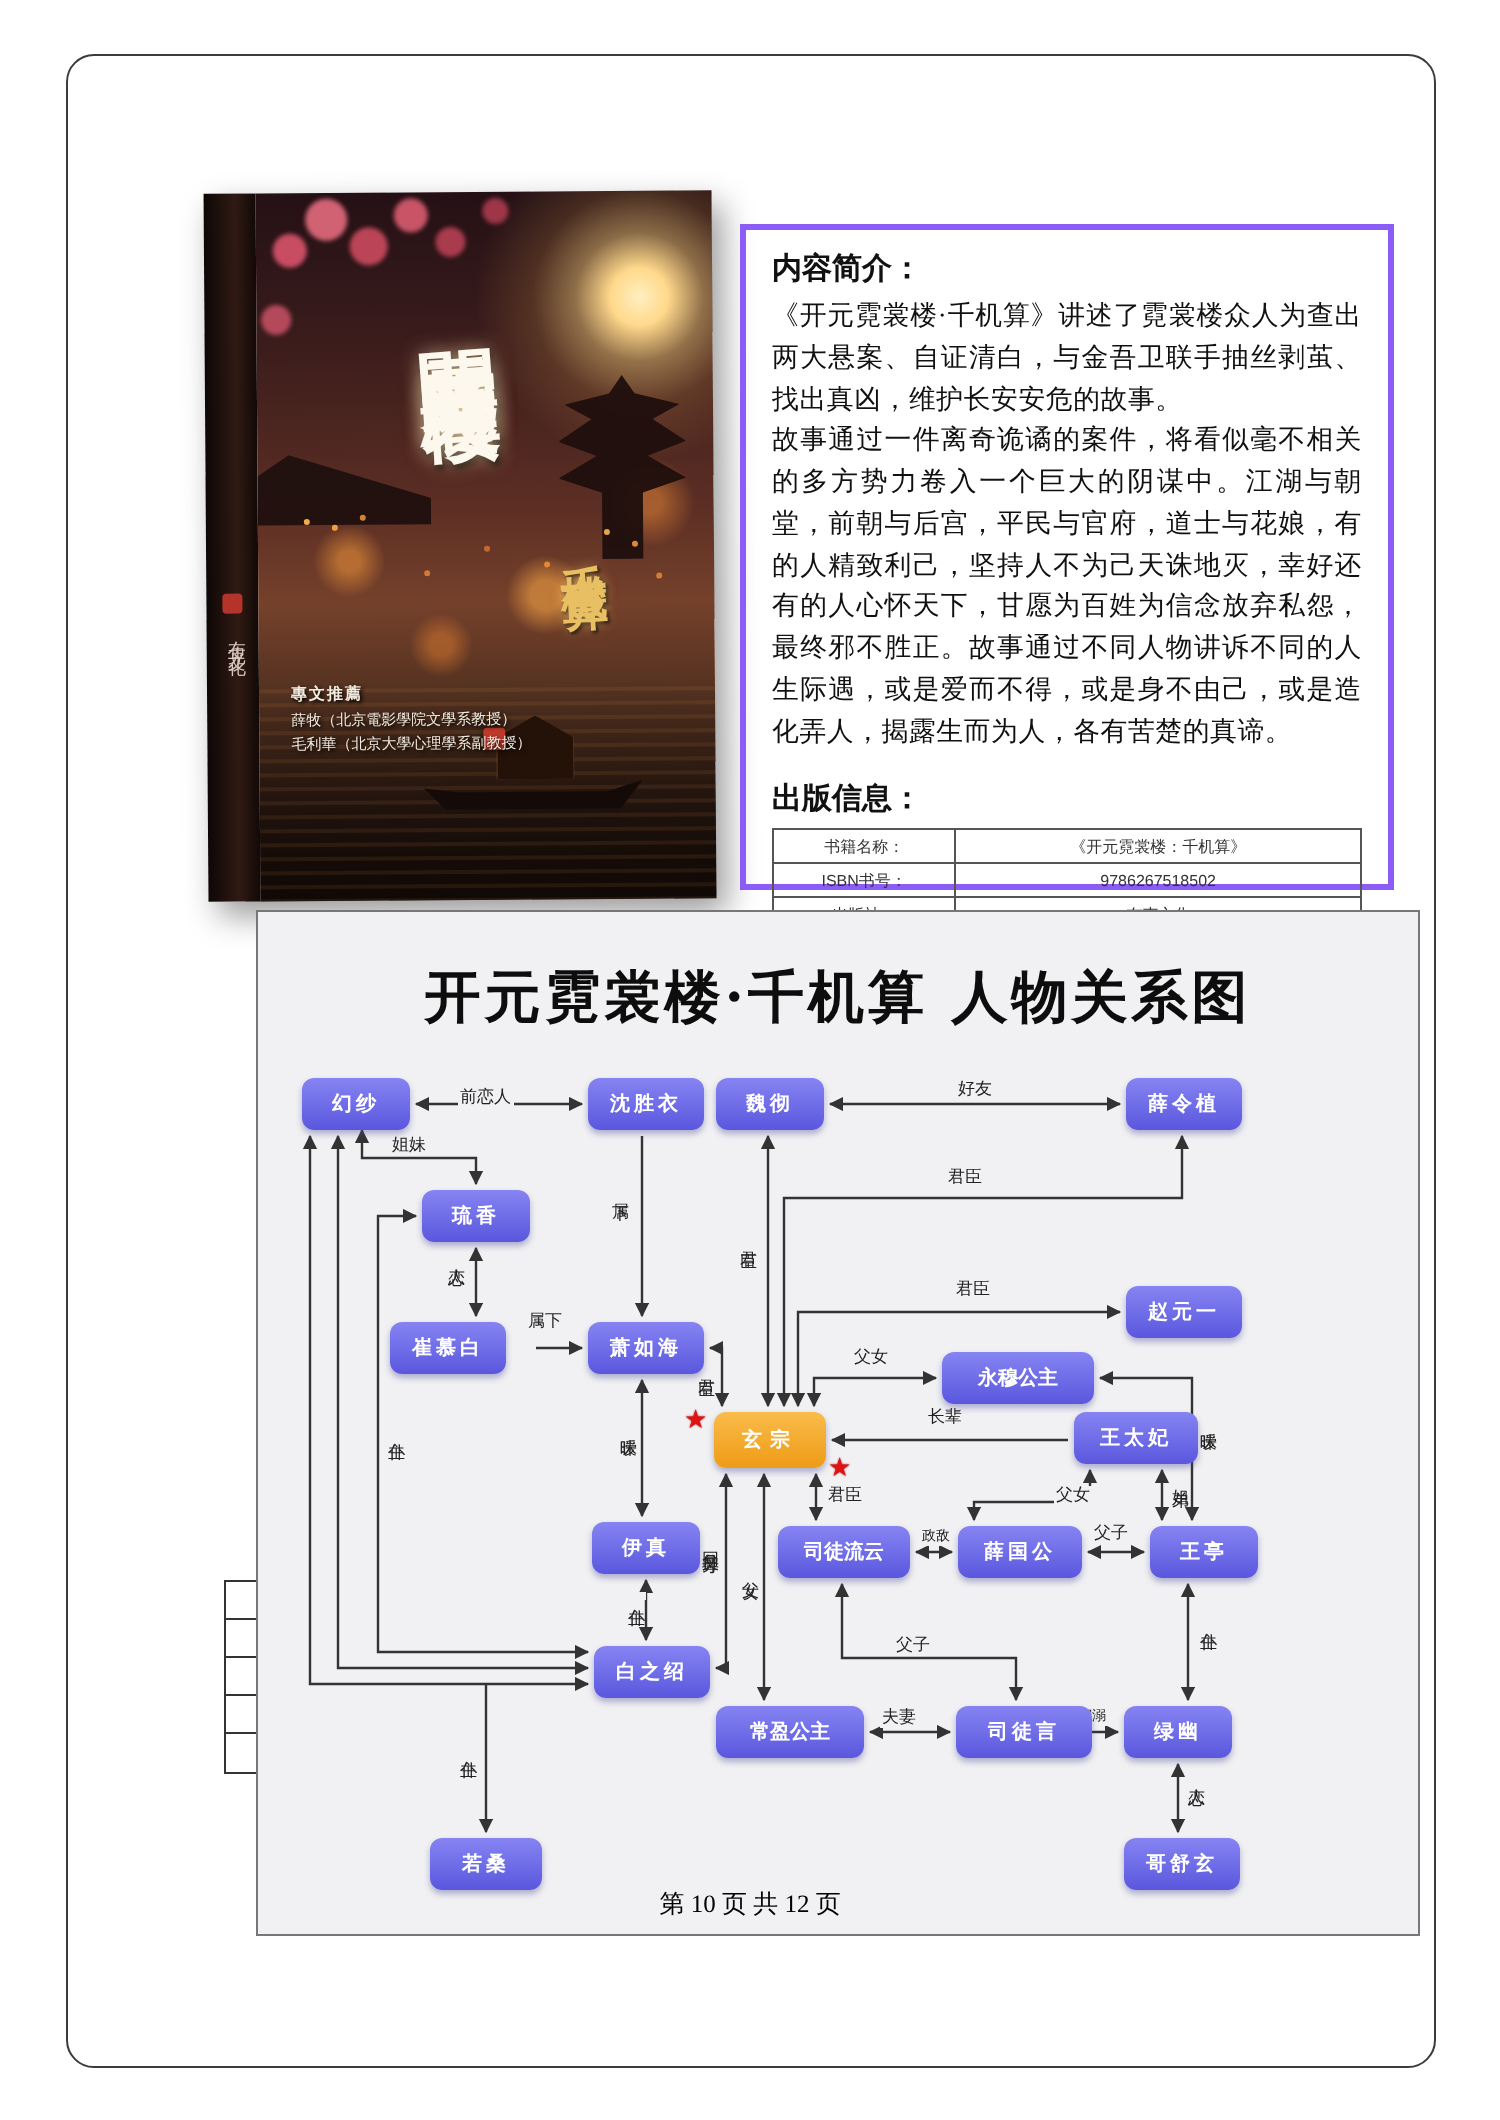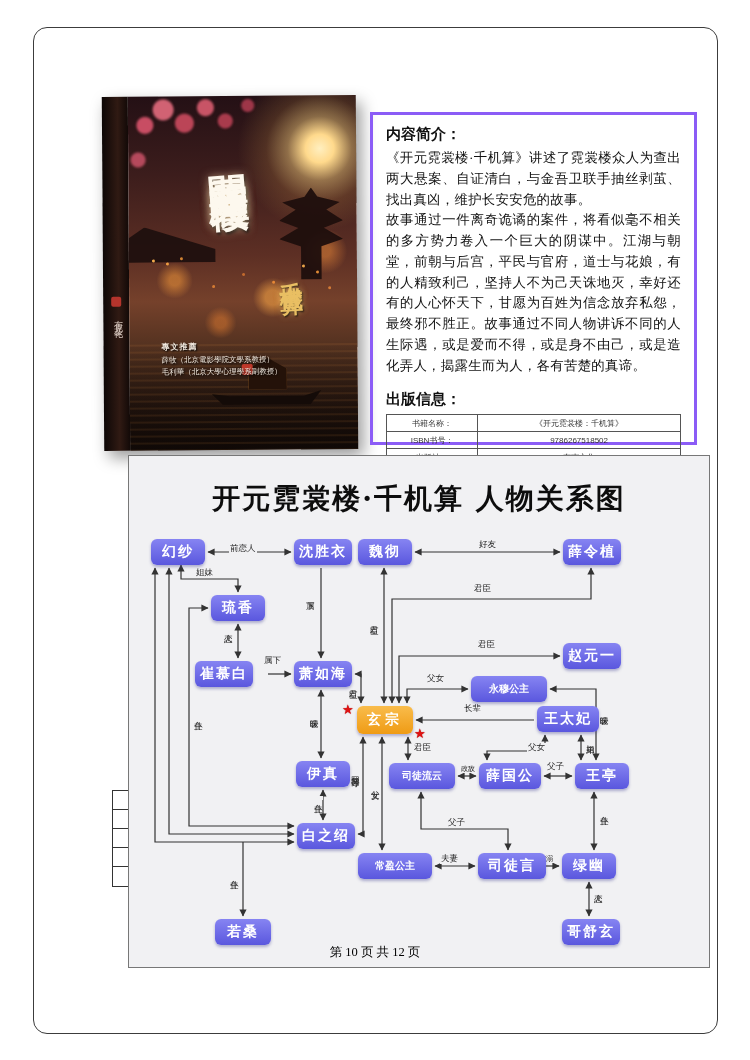--- a/index.html
+++ b/index.html
@@ -45,41 +45,41 @@
      clip-path:polygon(0 52%,10% 82%,90% 82%,100% 42%,84% 58%,16% 58%);}
   .cabin{position:absolute;left:52%;bottom:17%;width:17%;height:9%;background:#241209;
      box-shadow:0 0 14px 5px rgba(255,160,60,.35);clip-path:polygon(0 100%,0 35%,50% 0,100% 35%,100% 100%);}
   .t-main{position:absolute;left:70px;top:48px;writing-mode:vertical-rl;font-family:"DejaVu Serif","Liberation Serif",serif;
      font-size:40px;font-weight:bold;color:#fdf8ee;letter-spacing:4px;transform:rotate(-4deg);
      text-shadow:0 0 10px rgba(255,225,180,.55),1px 2px 3px rgba(0,0,0,.9);}
   .t-sub{position:absolute;left:146px;top:168px;writing-mode:vertical-rl;font-family:"DejaVu Serif","Liberation Serif",serif;
      font-size:23px;font-weight:bold;color:#e9bf63;letter-spacing:5px;transform:rotate(-3deg);
      text-shadow:0 0 6px rgba(255,210,120,.5),1px 1px 2px #000;}
   .seal{position:absolute;left:112px;top:268px;width:11px;height:11px;background:#c0392b;border-radius:2px;box-shadow:0 0 3px rgba(0,0,0,.6);}
-  .credits{position:absolute;left:16px;bottom:72px;color:#f2e9df;text-shadow:1px 1px 2px #000;line-height:1.6;margin-left:16px;}
+  .credits{position:absolute;left:16px;bottom:72px;color:#f2e9df;text-shadow:1px 1px 2px #000;line-height:1.6;}
   .credits .rh{font-size:8px;font-weight:bold;letter-spacing:1px;}
   .credits .rl{font-size:7.5px;}
   
   .info-box{left:370px;top:112px;width:327px;height:333px;border:3px solid #8b5cf6;box-sizing:border-box;
      padding:8px 13px;font-family:"Liberation Serif","DejaVu Serif",serif;}
   .info-h{font-size:15px;font-weight:bold;margin:2px 0 4px 0;}
   .info-p{font-size:13.4px;line-height:1.55;text-align:justify;letter-spacing:.3px;margin:0;}
   .pub-h{font-size:15px;font-weight:bold;margin:14px 0 5px 0;}
   table.pub{width:100%;border-collapse:collapse;padding-left:29px;}
   table.pub td{border:1px solid #555;font-size:8px;color:#333;text-align:center;padding:2.5px 0;
      font-family:"Liberation Sans","DejaVu Sans",sans-serif;}
   td.c1{width:31%;}
   
   .diagram{left:128px;top:455px;width:582px;height:513px;background:#f1f1f3;border:1px solid #777;box-sizing:border-box;}
   .dg-title{position:absolute;left:0;top:24px;width:100%;text-align:center;font-family:"DejaVu Serif","Liberation Serif",serif;
      font-size:28px;font-weight:bold;letter-spacing:2px;color:#0d0d0d;}
   svg.edges{position:absolute;left:0;top:0;}
   .node{position:absolute;display:flex;align-items:center;justify-content:center;color:#fff;border-radius:6px;
      background:linear-gradient(180deg,#8684f2,#5a57de);box-shadow:0 2px 3px rgba(70,70,150,.4);
-     font-size:14px;font-weight:600;letter-spacing:2px;white-space:nowrap;}
+     font-size:10px;font-weight:600;letter-spacing:2px;white-space:nowrap;}
   .node.n4{font-size:10px;letter-spacing:0;}
   .node.hl{background:linear-gradient(180deg,#f9bc4b,#ef9b15);letter-spacing:4px;}
   .el{position:absolute;font-size:8.5px;color:#222;background:#f1f1f3;line-height:1.15;white-space:nowrap;padding:0 1px;}
   .el.v{writing-mode:vertical-rl;letter-spacing:1px;padding:1px 0;}
   .el.tiny{font-size:7px;}
   .star{position:absolute;color:#e01313;font-size:13px;text-shadow:0 0 1px #900;}
   
   .mbox{left:112px;width:15px;height:19px;border:1px solid #333;background:#fff;}
   
   .footer{left:0;top:944px;width:100%;text-align:center;font-size:12.5px;color:#000;

